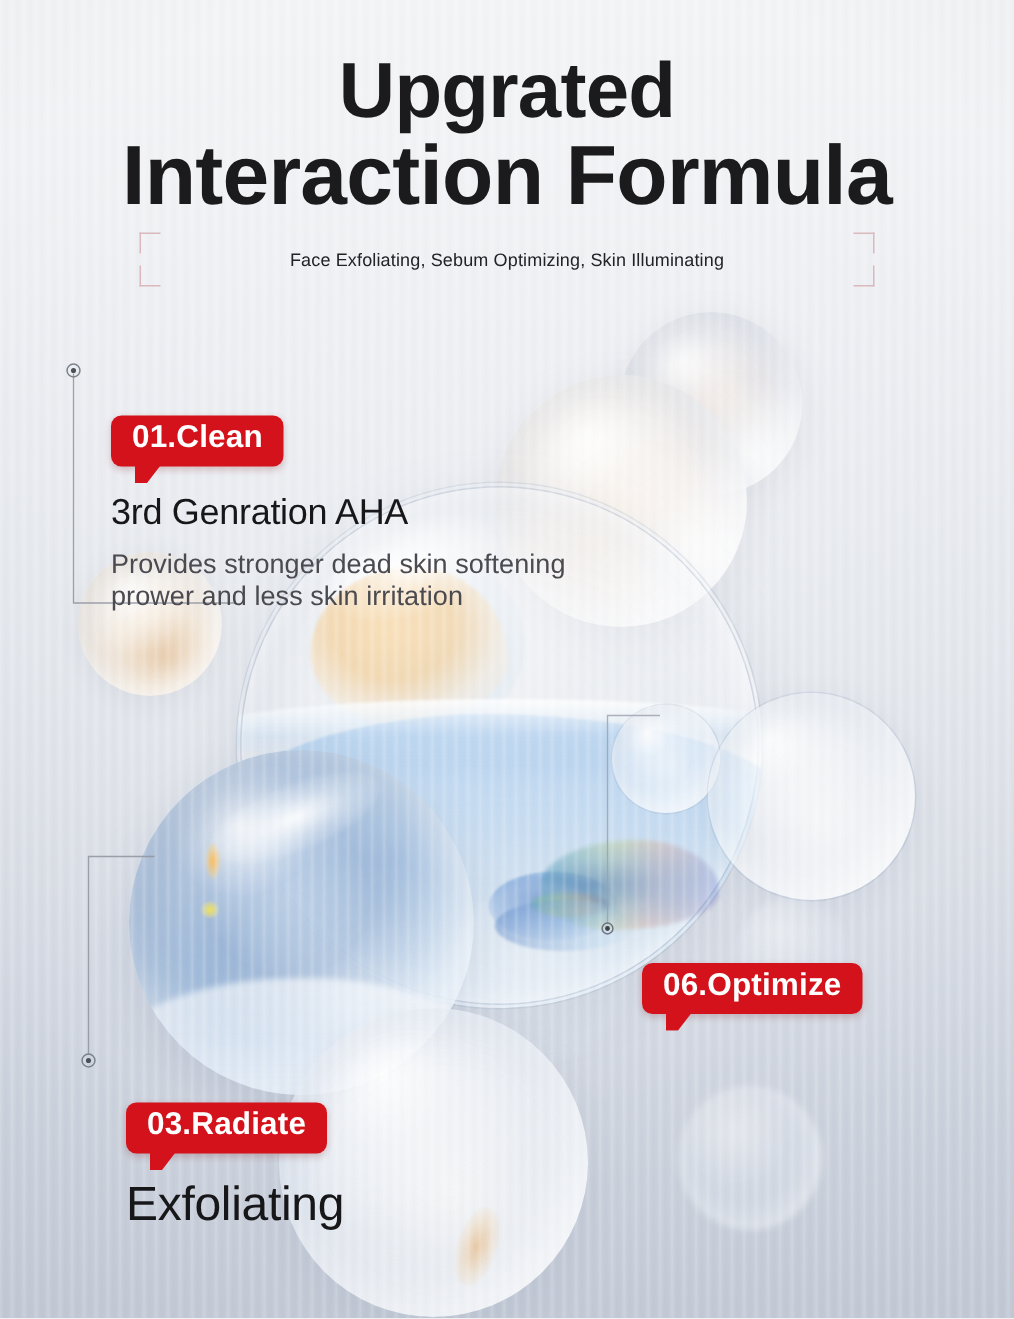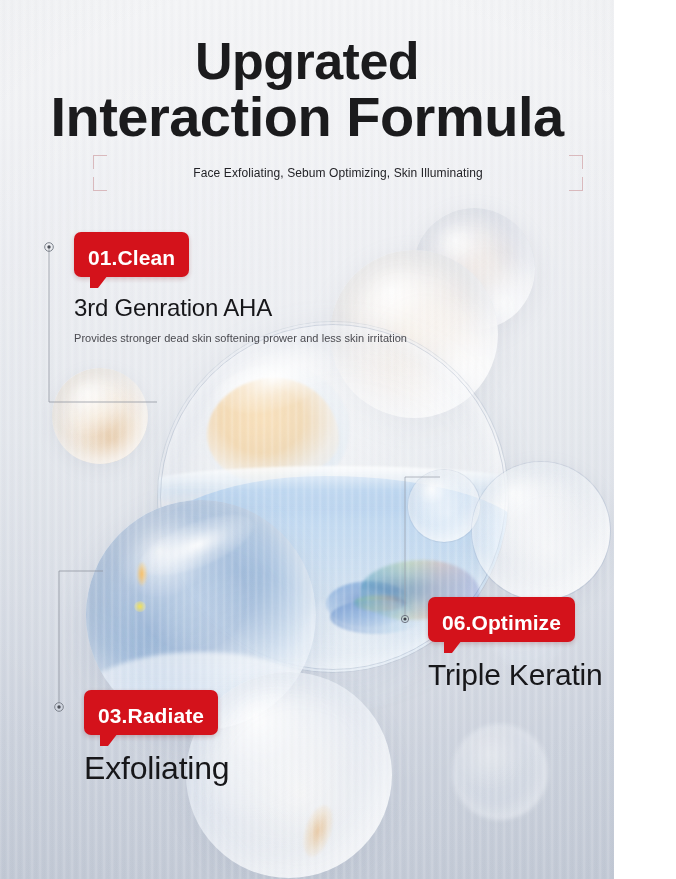--- a/index.html
+++ b/index.html
@@ -6,21 +6,21 @@
     margin: 0;
     padding: 0;
     background: #ffffff;
   }
   body {
     font-family: "Liberation Sans", sans-serif;
   }
 
   #poster {
     position: relative;
-    width: 614px;
+    width: 676px;
     height: 879px;
     overflow: hidden;
     background:
       linear-gradient(180deg,
         #f3f4f6 0%,
         #f0f1f4 14%,
         #e8eaef 32%,
         #e0e4ea 50%,
         #d6dbe4 68%,
         #ccd2dd 84%,
@@ -380,25 +380,26 @@
   .c-br { right: 0; bottom: 0; border-right-width: 1.6px; border-bottom-width: 1.6px; }
 
   
   .badge {
     position: relative;
     display: inline-block;
     background: #d4121b;
     color: #ffffff;
     font-size: 21px;
     font-weight: 700;
-    padding: 14px 14px 6px 14px;
+    padding: 3px 14px 6px 14px;
     border-radius: 7px;
     letter-spacing: .1px;
     line-height: 1.18;
     box-shadow: 0 2px 5px rgba(120,20,25,.22);
+    margin-top: 45px;
   }
   .badge::after {
     content: "";
     position: absolute;
     left: 16px;
     bottom: -11px;
     width: 0; height: 0;
     border-left: 8px solid #d4121b;
     border-right: 10px solid transparent;
     border-top: 13px solid #d4121b;
@@ -407,21 +408,21 @@
   }
 
   .heading {
     font-size: 24px;
     font-weight: 400;
     color: #17171a;
     letter-spacing: -0.2px;
     line-height: 1.12;
   }
   .body {
-    font-size: 11px;
+    font-size: 18px;
     font-weight: 400;
     color: #4a4a50;
     line-height: 1.18;
     letter-spacing: .05px;
   }
 
   .sec1 { position: absolute; left: 74px; top: 232px; width: 360px; }
   .sec1 .heading { margin-top: 18px; }
   .sec1 .body    { margin-top: 10px; }
 
@@ -515,21 +516,20 @@
     </div>
 
     <div class="sec1">
       <div class="badge">01.Clean</div>
       <div class="heading">3rd Genration AHA</div>
       <div class="body">Provides stronger dead skin softening prower and less skin irritation</div>
     </div>
 
     <div class="sec2">
       <div class="badge">06.Optimize</div>
-      <div class="heading">Triple Keratin</div>
     </div>
 
     <div class="sec3">
       <div class="badge">03.Radiate</div>
       <div class="heading">Exfoliating</div>
     </div>
 
   </div>
 </div>
 

